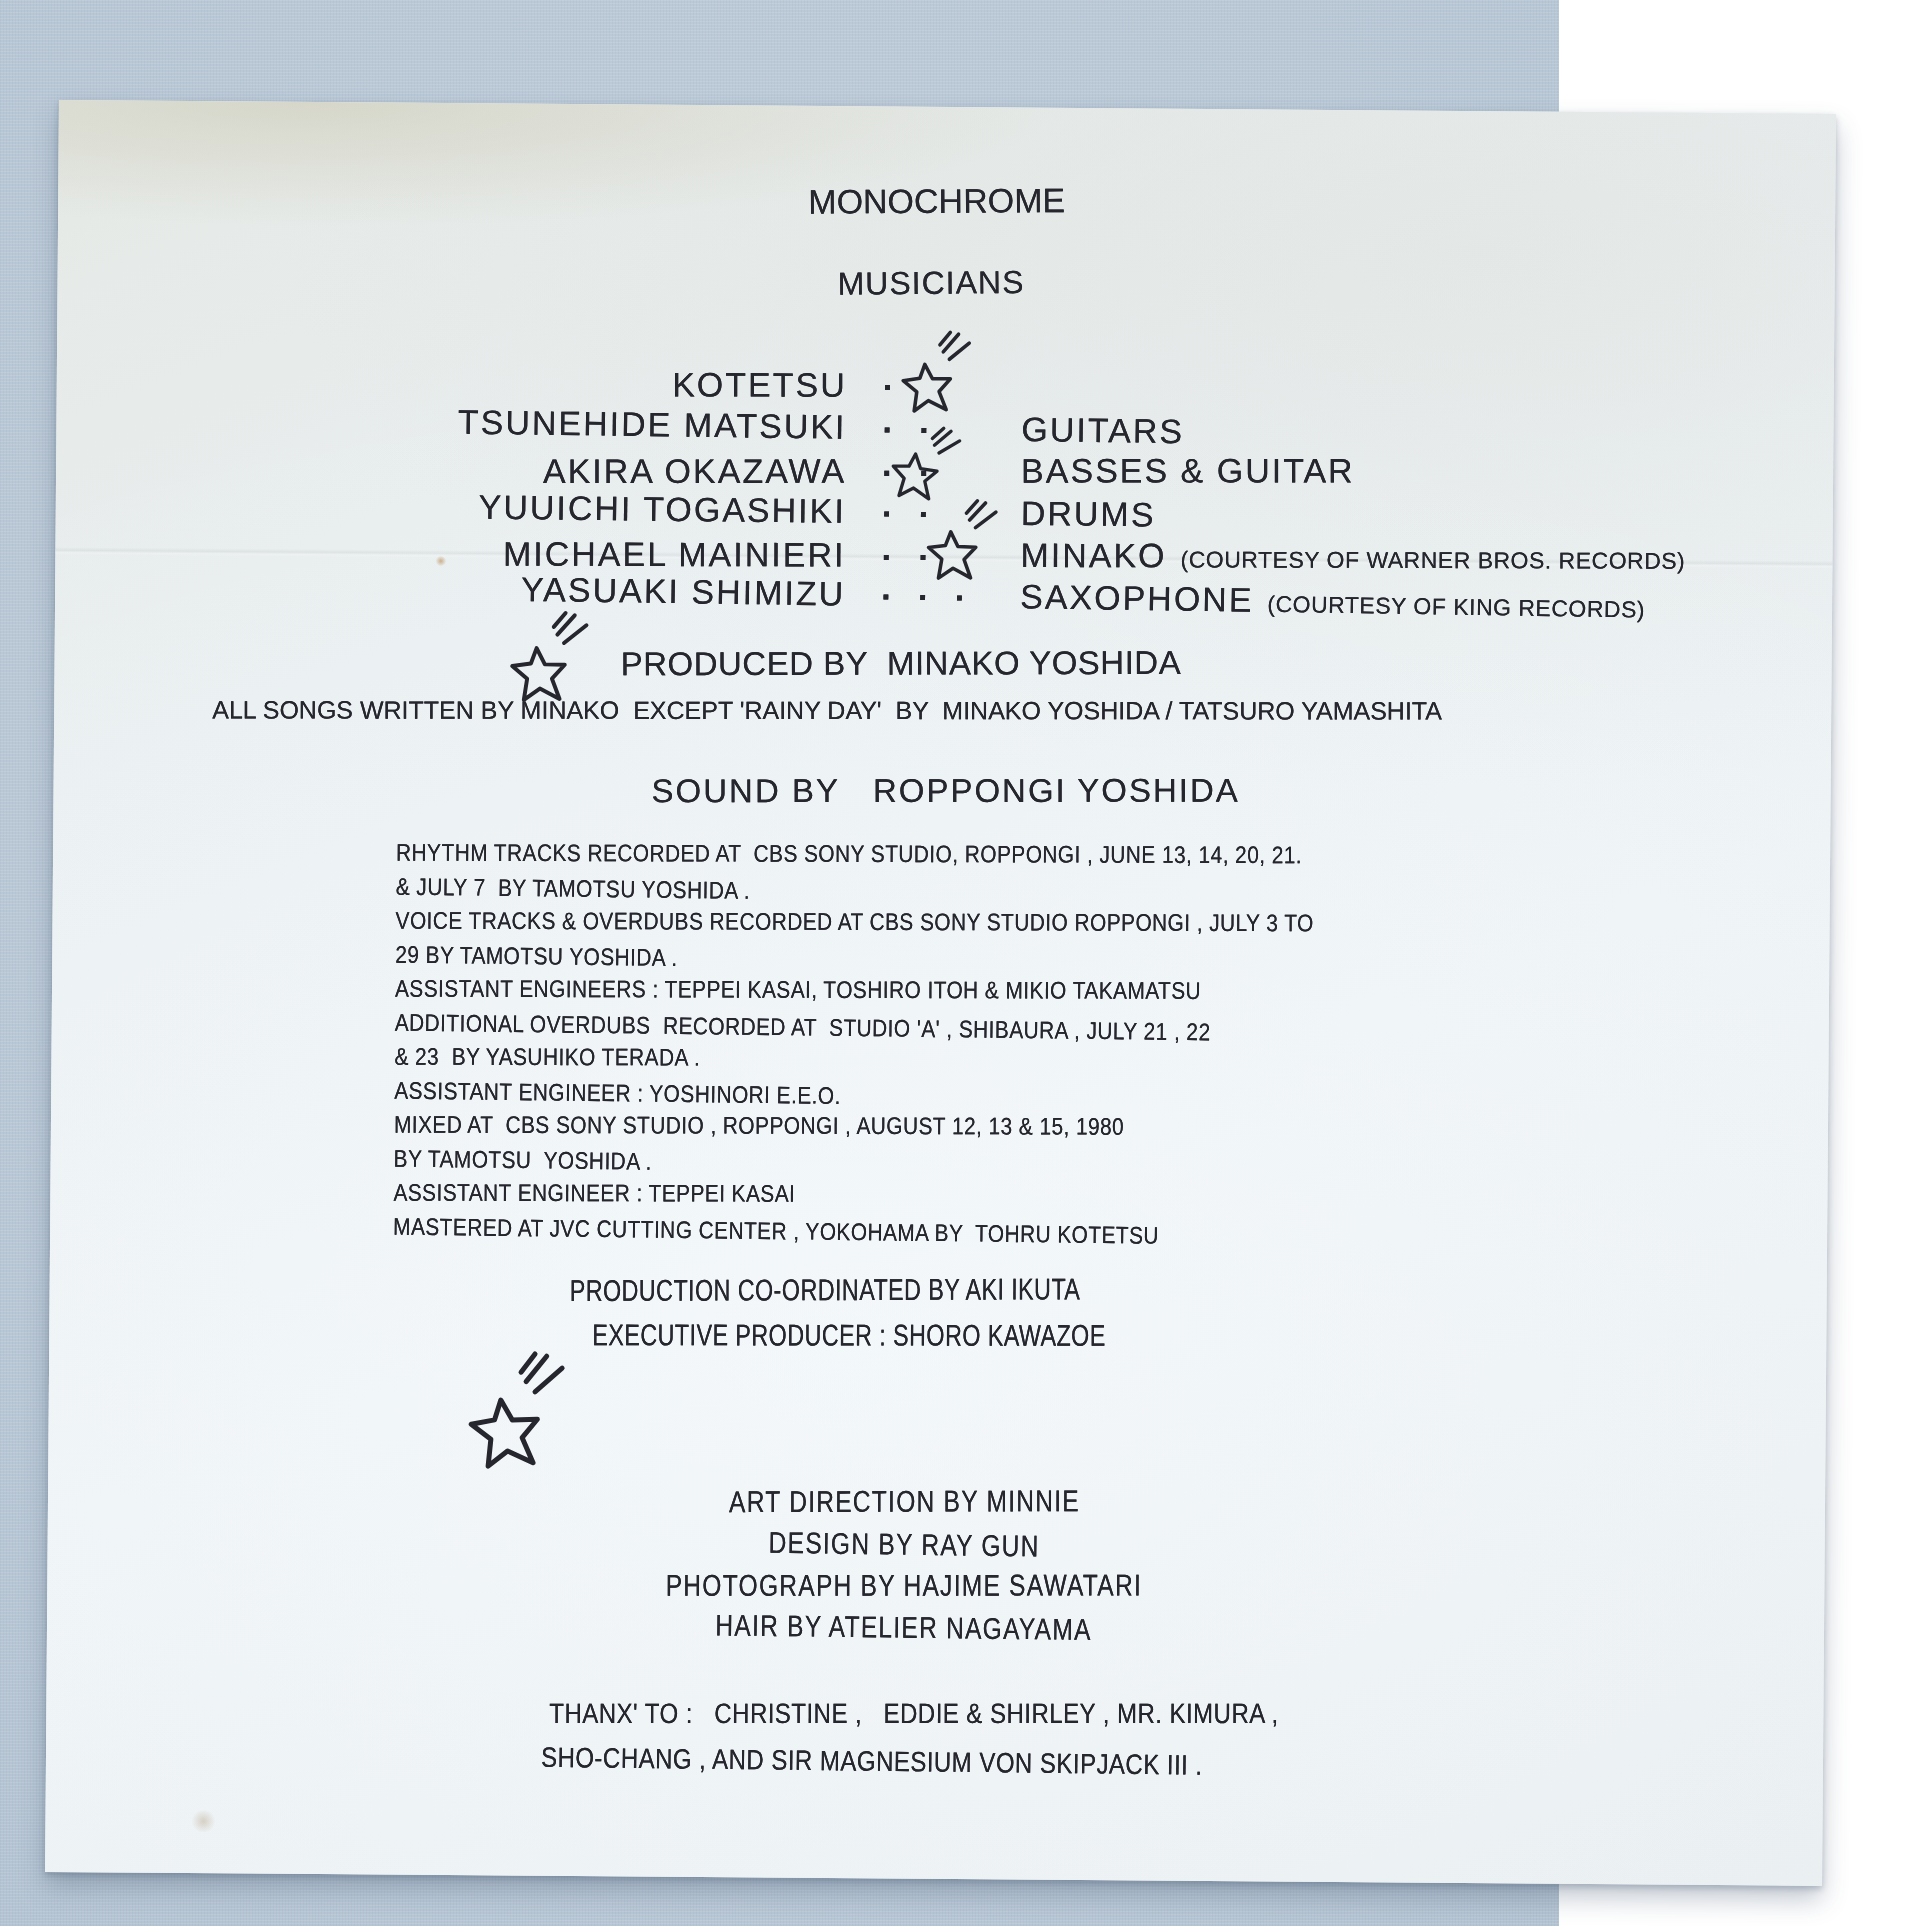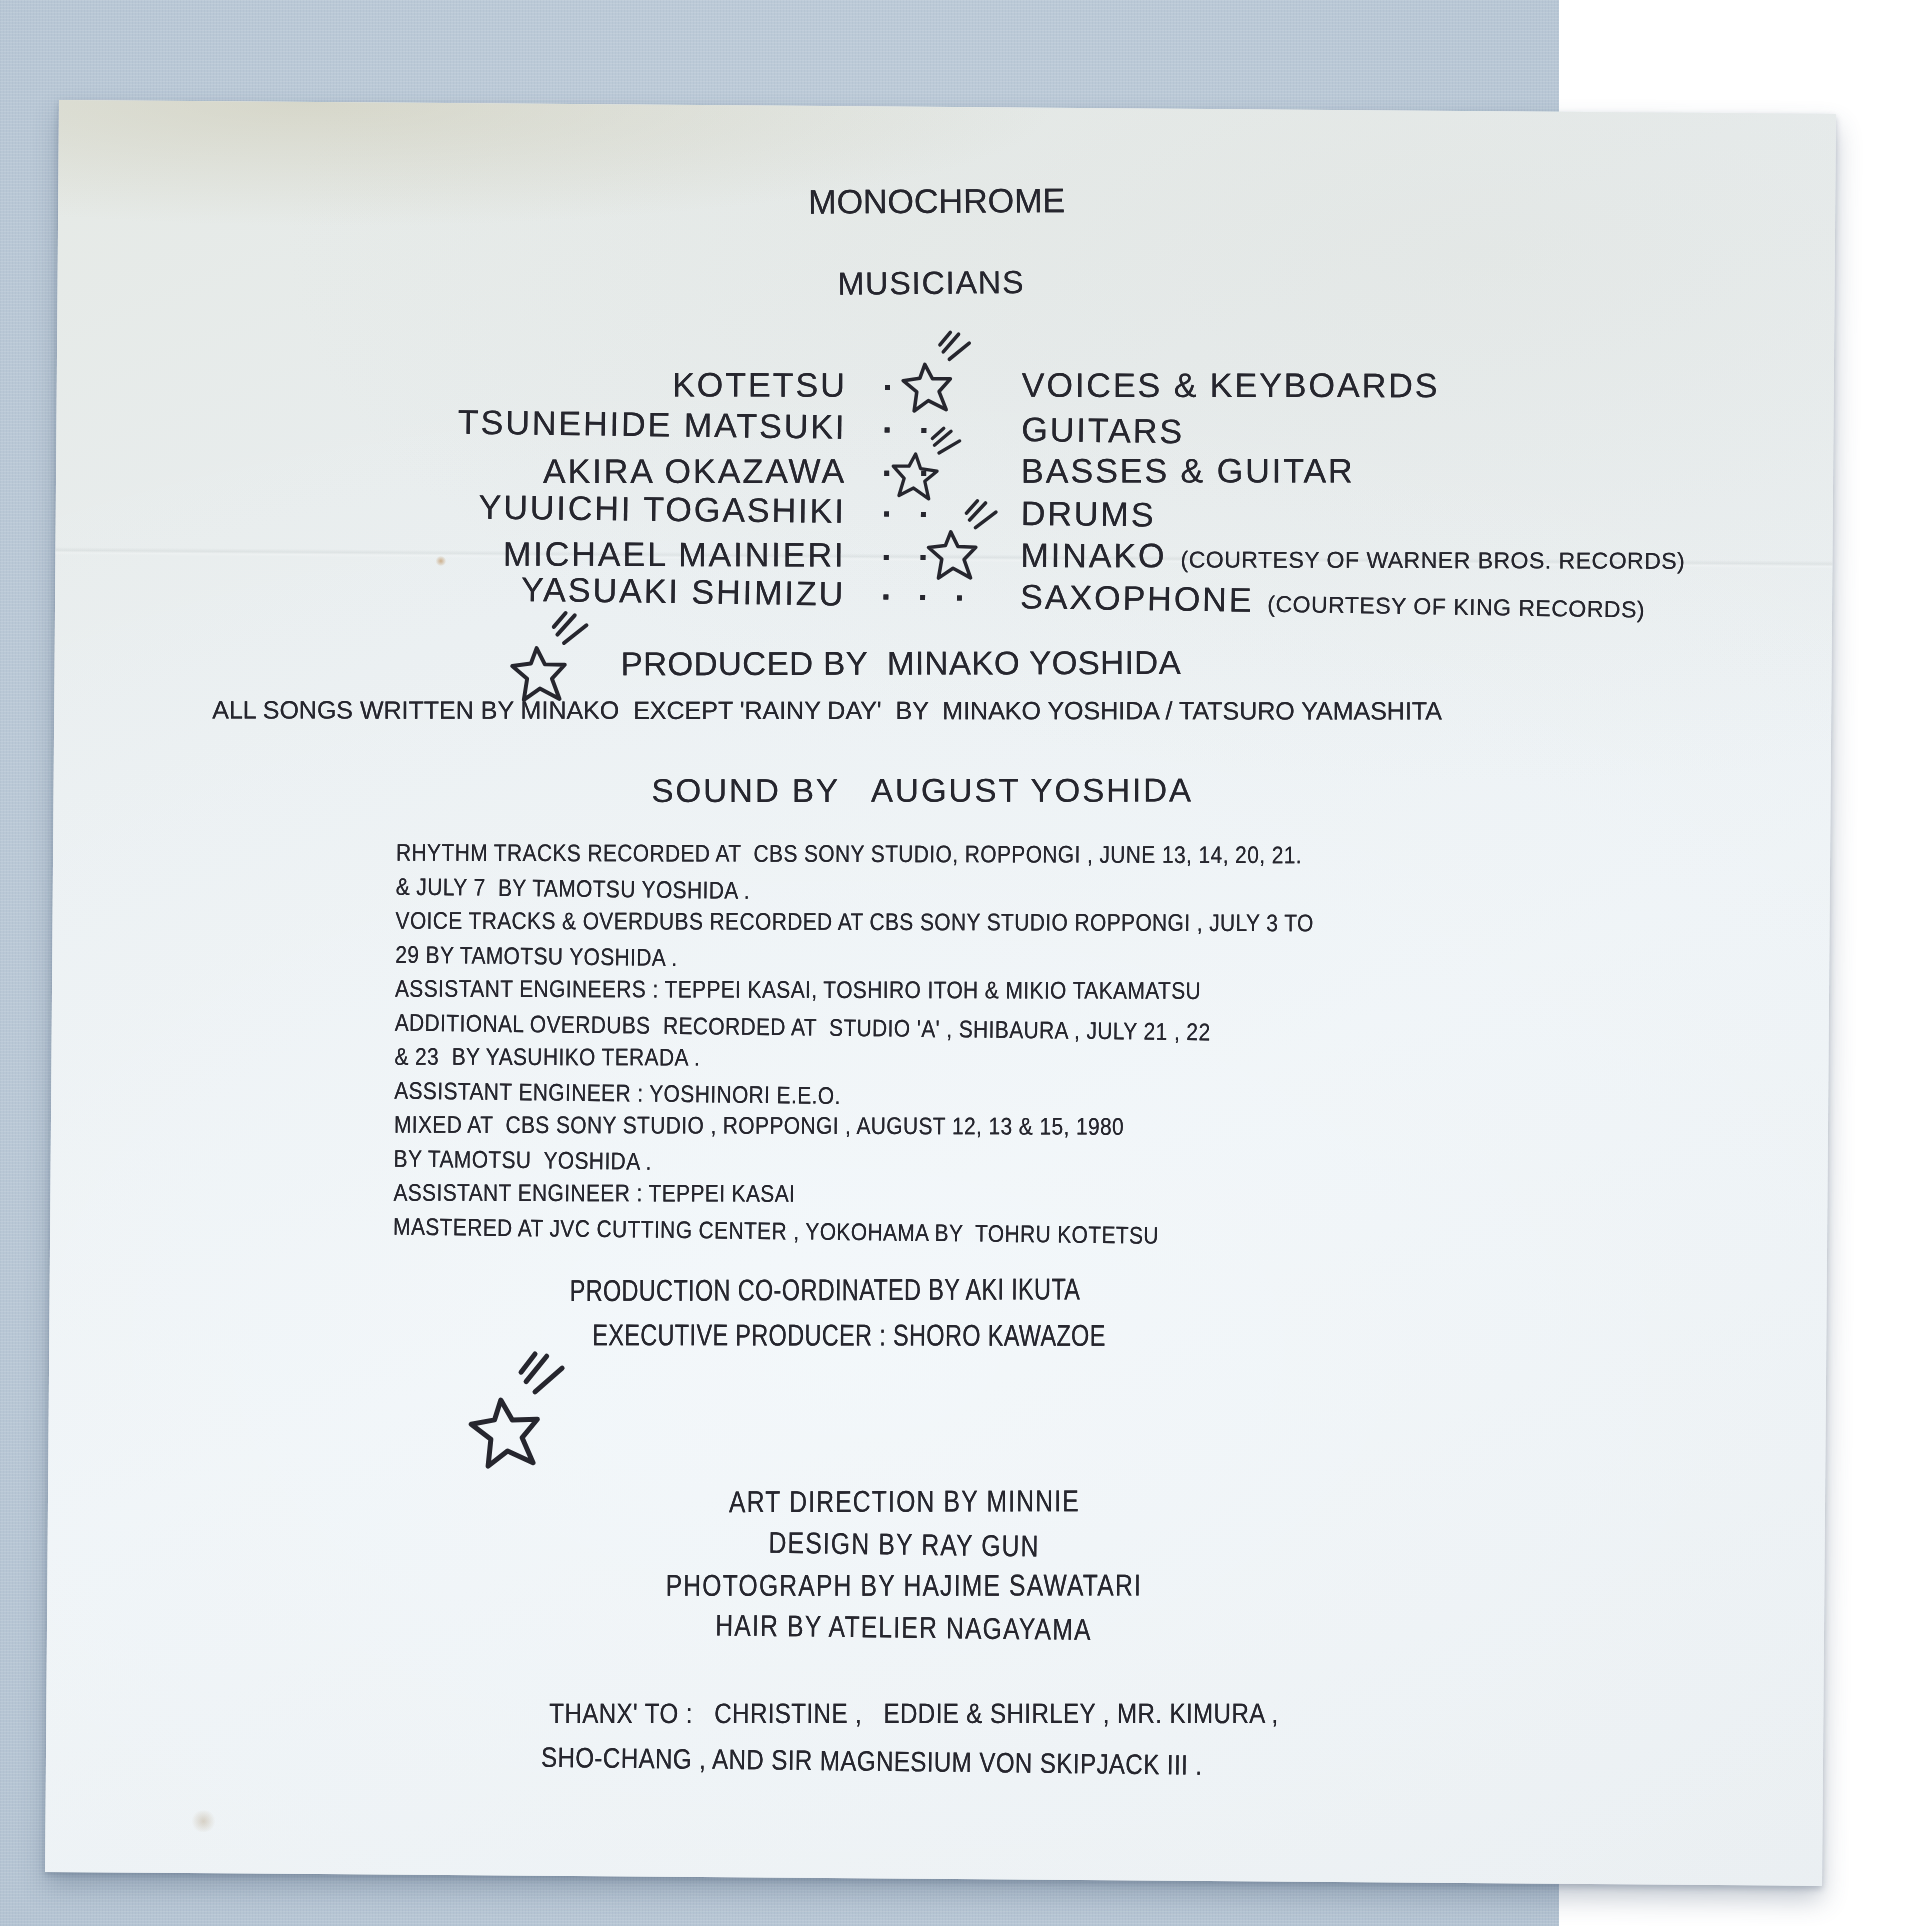--- a/index.html
+++ b/index.html
@@ -112,21 +112,20 @@
     <div class="crease"></div>
     <div class="stain"></div>
     <div class="stain-2"></div>
 
     <div class="hand title">MONOCHROME</div>
     <div class="hand heading-musicians">MUSICIANS</div>
 
     <div class="m-row row-0">
       <span class="hand m-name">KOTETSU</span>
       <span class="hand m-dots">·</span>
-      <span class="hand m-inst"><span>VOICES &amp; KEYBOARDS</span></span>
     </div>
     <div class="m-row row-1">
       <span class="hand m-name">TSUNEHIDE MATSUKI</span>
       <span class="hand m-dots">· ·</span>
       <span class="hand m-inst"><span>GUITARS</span></span>
     </div>
     <div class="m-row row-2">
       <span class="hand m-name">AKIRA OKAZAWA</span>
       <span class="hand m-dots">· ·</span>
       <span class="hand m-inst"><span>BASSES &amp; GUITAR</span></span>
@@ -159,21 +158,21 @@
         <use href="#doodle-star"></use>
         <use href="#doodle-lines"></use>
       </svg>
 
     <svg class="doodle star-produced" viewBox="0 0 100 100">
         <use href="#doodle-star"></use>
         <use href="#doodle-lines"></use>
       </svg>
     <div class="hand produced">PRODUCED BY  MINAKO YOSHIDA</div>
     <div class="hand songnote">ALL SONGS WRITTEN BY MINAKO  EXCEPT 'RAINY DAY'  BY  MINAKO YOSHIDA / TATSURO YAMASHITA</div>
-    <div class="hand soundby">SOUND BY   AUGUST YOSHIDA</div>
+    <div class="hand soundby">SOUND BY   ROPPONGI YOSHIDA</div>
 
     <div class="para">
       <div class="line">RHYTHM TRACKS RECORDED AT  CBS SONY STUDIO, ROPPONGI , JUNE 13, 14, 20, 21.</div>
       <div class="line">&amp; JULY 7  BY TAMOTSU YOSHIDA .</div>
       <div class="line">VOICE TRACKS &amp; OVERDUBS RECORDED AT CBS SONY STUDIO ROPPONGI , JULY 3 TO</div>
       <div class="line">29 BY TAMOTSU YOSHIDA .</div>
       <div class="line">ASSISTANT ENGINEERS : TEPPEI KASAI, TOSHIRO ITOH &amp; MIKIO TAKAMATSU</div>
       <div class="line">ADDITIONAL OVERDUBS  RECORDED AT  STUDIO 'A' , SHIBAURA , JULY 21 , 22</div>
       <div class="line">&amp; 23  BY YASUHIKO TERADA .</div>
       <div class="line">ASSISTANT ENGINEER : YOSHINORI E.E.O.</div>

